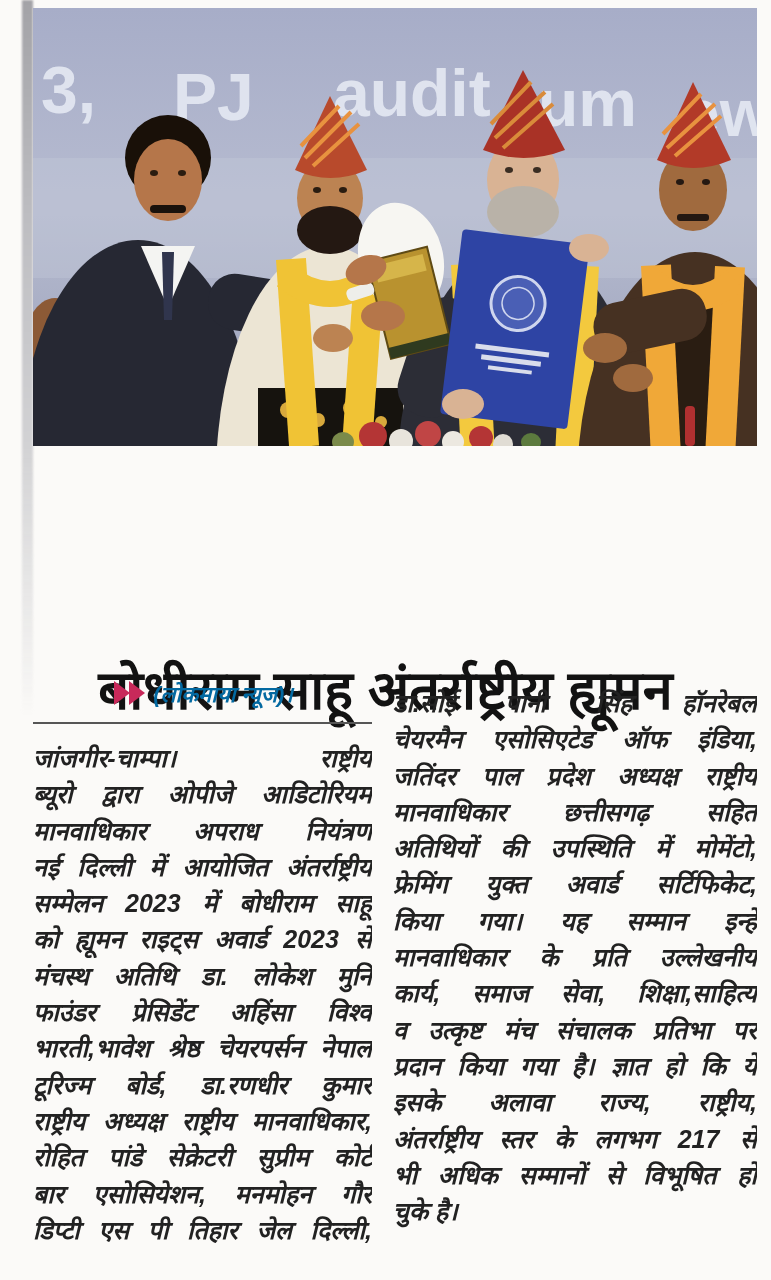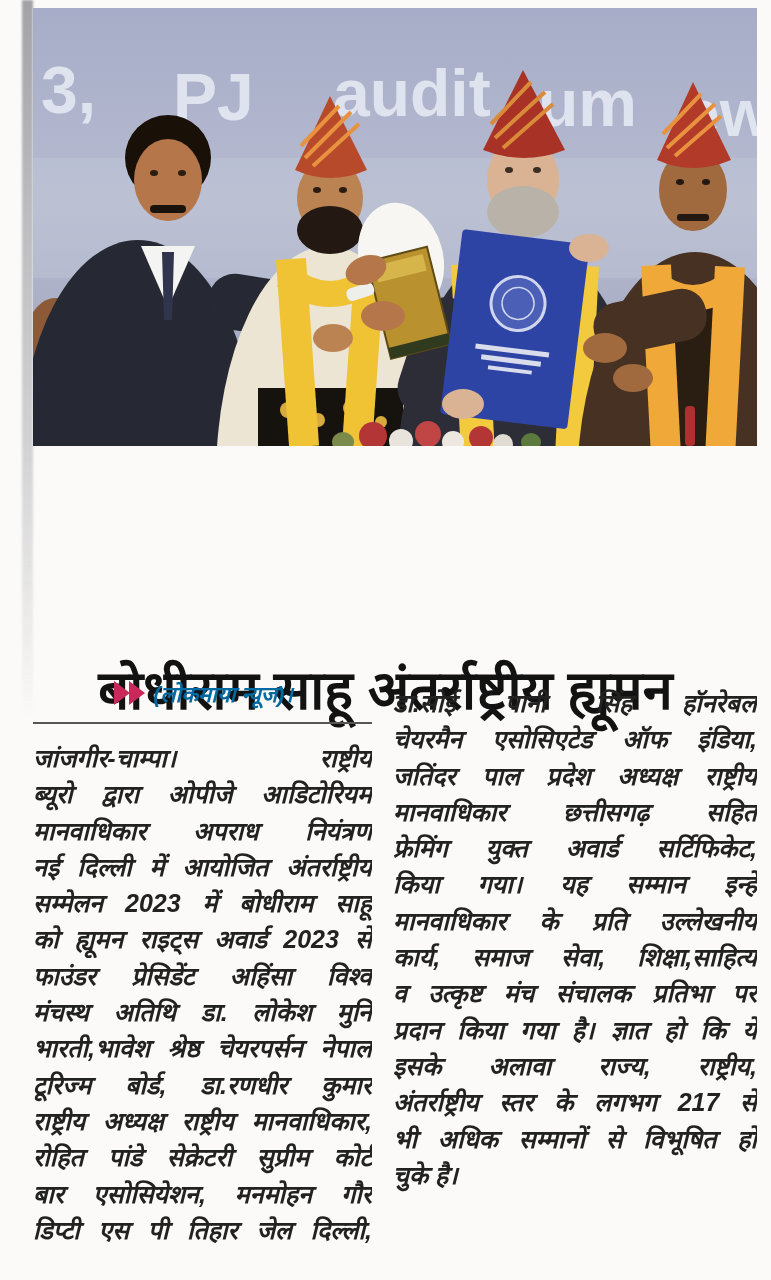--- a/index.html
+++ b/index.html
@@ -193,36 +193,37 @@
         <span class="byline-text">(लोकमाया न्यूज)।</span>
       </div>
       <div class="divider"></div>
       <div class="body-lines">
           <div class="body-line">जांजगीर-चाम्पा। राष्ट्रीय</div>
           <div class="body-line">ब्यूरो द्वारा ओपीजे आडिटोरियम</div>
           <div class="body-line">मानवाधिकार अपराध नियंत्रण</div>
           <div class="body-line">नई दिल्ली में आयोजित अंतर्राष्ट्रीय</div>
           <div class="body-line">सम्मेलन 2023 में बोधीराम साहू</div>
           <div class="body-line">को ह्यूमन राइट्स अवार्ड 2023 से</div>
+          <div class="body-line">मंचस्थ अतिथि डा. लोकेश मुनि</div>
           <div class="body-line">फाउंडर प्रेसिडेंट अहिंसा विश्व</div>
-          <div class="body-line">मंचस्थ अतिथि डा. लोकेश मुनि</div>
           <div class="body-line">भारती,भावेश श्रेष्ठ चेयरपर्सन नेपाल</div>
           <div class="body-line">टूरिज्म बोर्ड, डा.रणधीर कुमार</div>
           <div class="body-line">राष्ट्रीय अध्यक्ष राष्ट्रीय मानवाधिकार,</div>
           <div class="body-line">रोहित पांडे सेक्रेटरी सुप्रीम कोर्ट</div>
           <div class="body-line">बार एसोसियेशन, मनमोहन गौर</div>
           <div class="body-line">डिप्टी एस पी तिहार जेल दिल्ली,</div>
         </div>
     </div>
     <div class="col right">
       <div class="body-lines">
           <div class="body-line">डा.सोई पानी सिंह हॉनरेबल</div>
           <div class="body-line">चेयरमैन एसोसिएटेड ऑफ इंडिया,</div>
           <div class="body-line">जतिंदर पाल प्रदेश अध्यक्ष राष्ट्रीय</div>
           <div class="body-line">मानवाधिकार छत्तीसगढ़ सहित</div>
+          <div class="body-line">अतिथियों की उपस्थिति में मोमेंटो,</div>
           <div class="body-line">फ्रेमिंग युक्त अवार्ड सर्टिफिकेट,</div>
           <div class="body-line">किया गया। यह सम्मान इन्हें</div>
           <div class="body-line">मानवाधिकार के प्रति उल्लेखनीय</div>
           <div class="body-line">कार्य, समाज सेवा, शिक्षा,साहित्य</div>
           <div class="body-line">व उत्कृष्ट मंच संचालक प्रतिभा पर</div>
           <div class="body-line">प्रदान किया गया है। ज्ञात हो कि ये</div>
           <div class="body-line">इसके अलावा राज्य, राष्ट्रीय,</div>
           <div class="body-line">अंतर्राष्ट्रीय स्तर के लगभग 217 से</div>
           <div class="body-line">भी अधिक सम्मानों से विभूषित हो</div>
           <div class="body-line">चुके है।</div>

